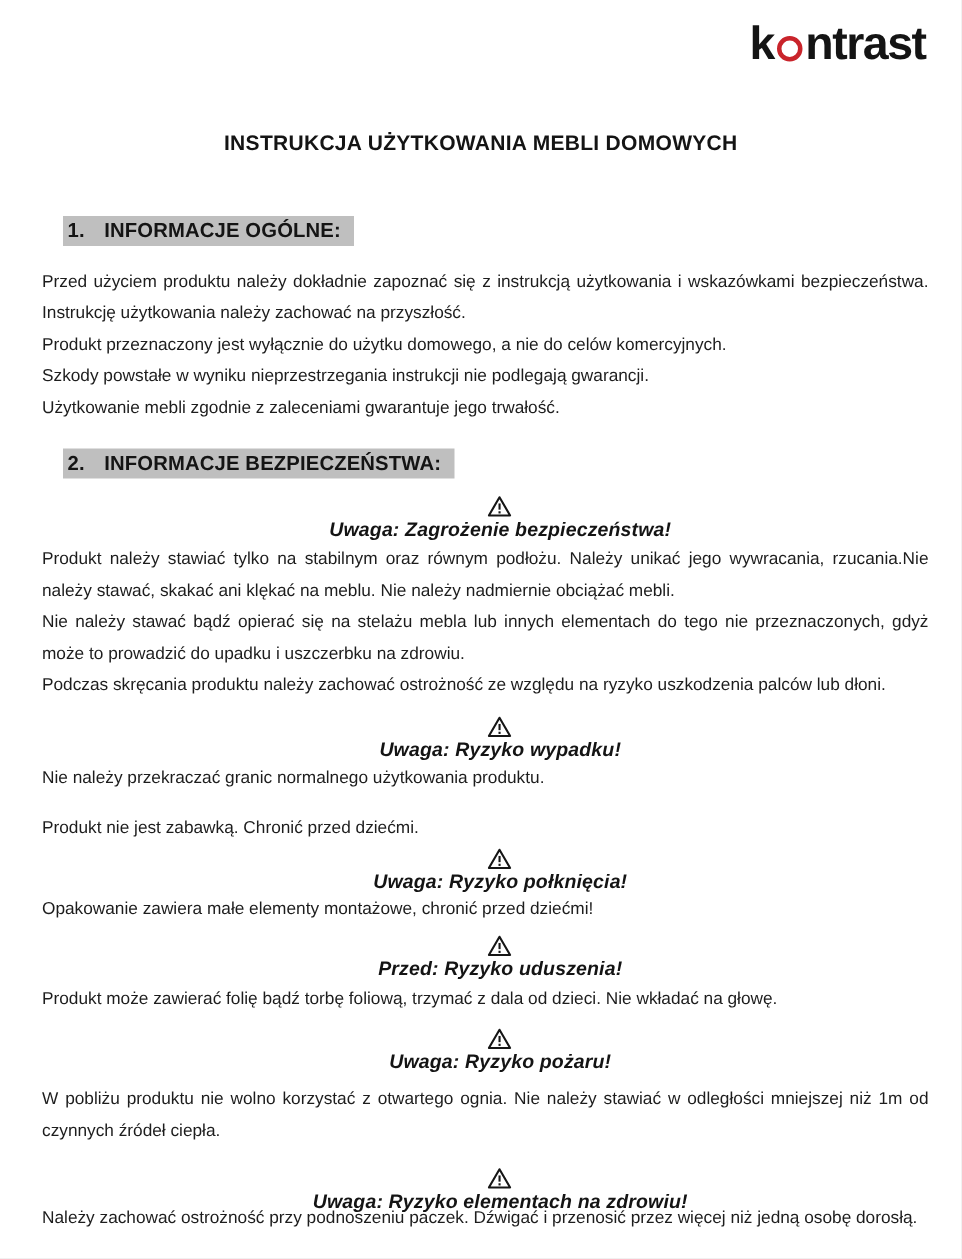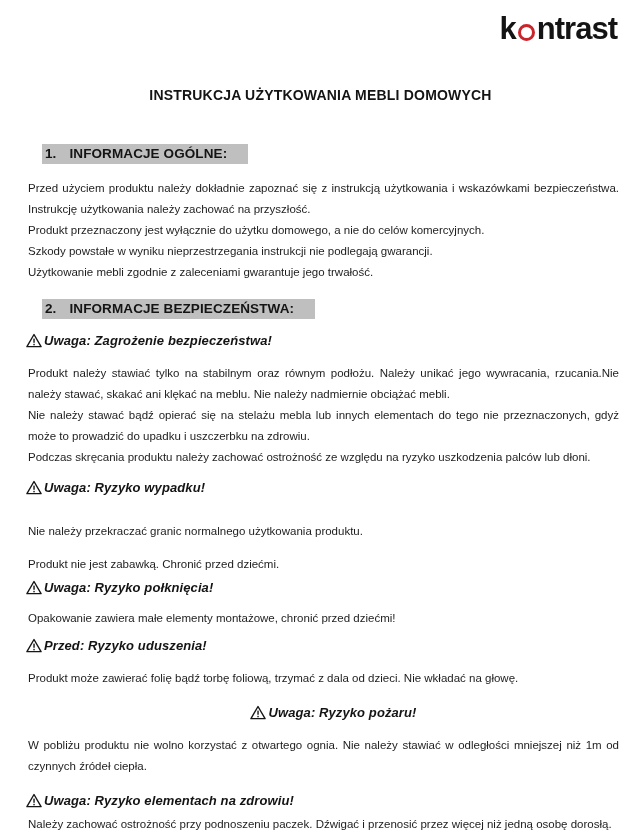--- a/index.html
+++ b/index.html
@@ -33,46 +33,47 @@
     text-align:center;
     font-size:14px; font-weight:bold;
     letter-spacing:0.2px; color:#141414;
   }
   
   .sec-h {
     margin:0 0 0 42px;
     font-size:13.5px; font-weight:bold; color:#141414;
     letter-spacing:0.1px;
   }
-  .sec-h .hl { background:#bfbfbf; padding:2px 21px 3px 3px; display:inline-block; }
+  .sec-h .hl { background:#bfbfbf; padding:2px 9px 3px 3px; display:inline-block; }
   .sec-h .num { margin-right:13px; }
   .mt-h1 { margin-top:41px; }
   .mt-h2 { margin-top:16px; }
   
   .para {
     margin:0 22px 0 28px;
     font-size:11.5px; line-height:21px;
     text-align:justify;
     color:#1d1d1d;
   }
   
   .warn {
     margin:0 0 0 26px;
     display:flex; align-items:center;
     font-size:13px; font-weight:bold; font-style:italic;
     color:#141414; height:20px;
     letter-spacing:0.1px;
+    flex-direction:column;
   }
   .warn svg { margin-right:2px; flex:none; }
   
   .mt-g1  { margin-top:14px; }
   .mt-w1  { margin-top:11px; }
   .mt-g2  { margin-top:13px; }
   .mt-w2  { margin-top:9px;  }
-  .mt-p2a { margin-top:24px; }
+  .mt-p2a { margin-top:12px; }
   .mt-p2b { margin-top:12px; }
   .mt-w3  { margin-top:2px;  }
   .mt-p3  { margin-top:11px; }
   .mt-w4  { margin-top:6px;  }
   .mt-p4  { margin-top:13px; }
   .mt-w5  { margin-top:13px;justify-content:center; }
   .mt-p5  { margin-top:13px; }
   .mt-w6  { margin-top:13px; }
   .mt-p6a { margin-top:15px; }
   .mt-p6b { margin-top:4px;  }

